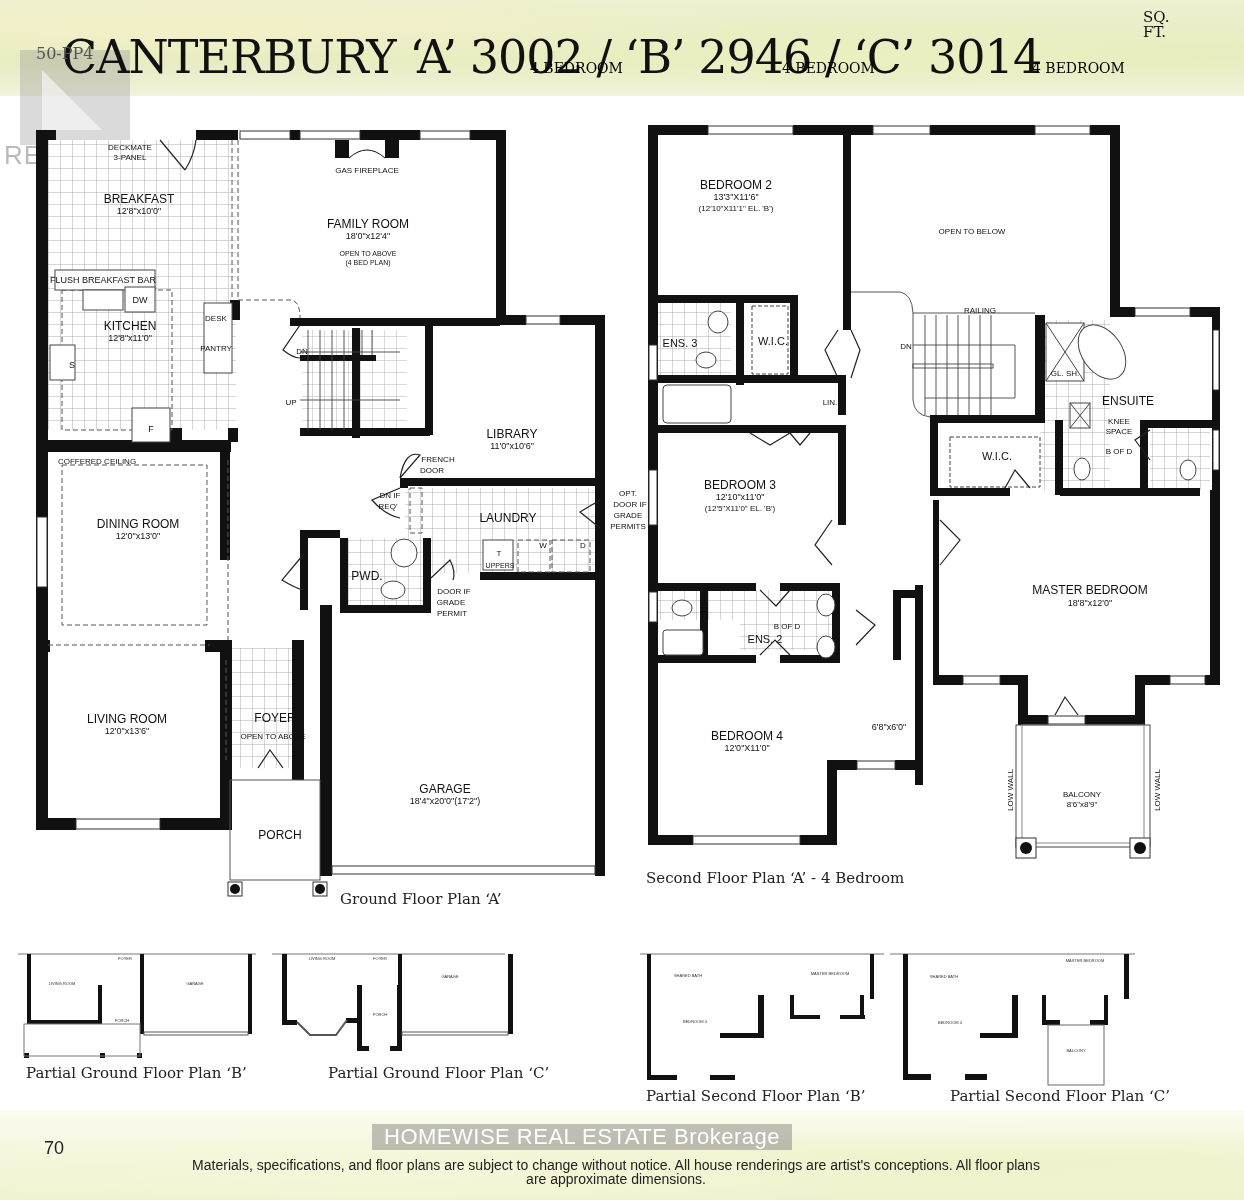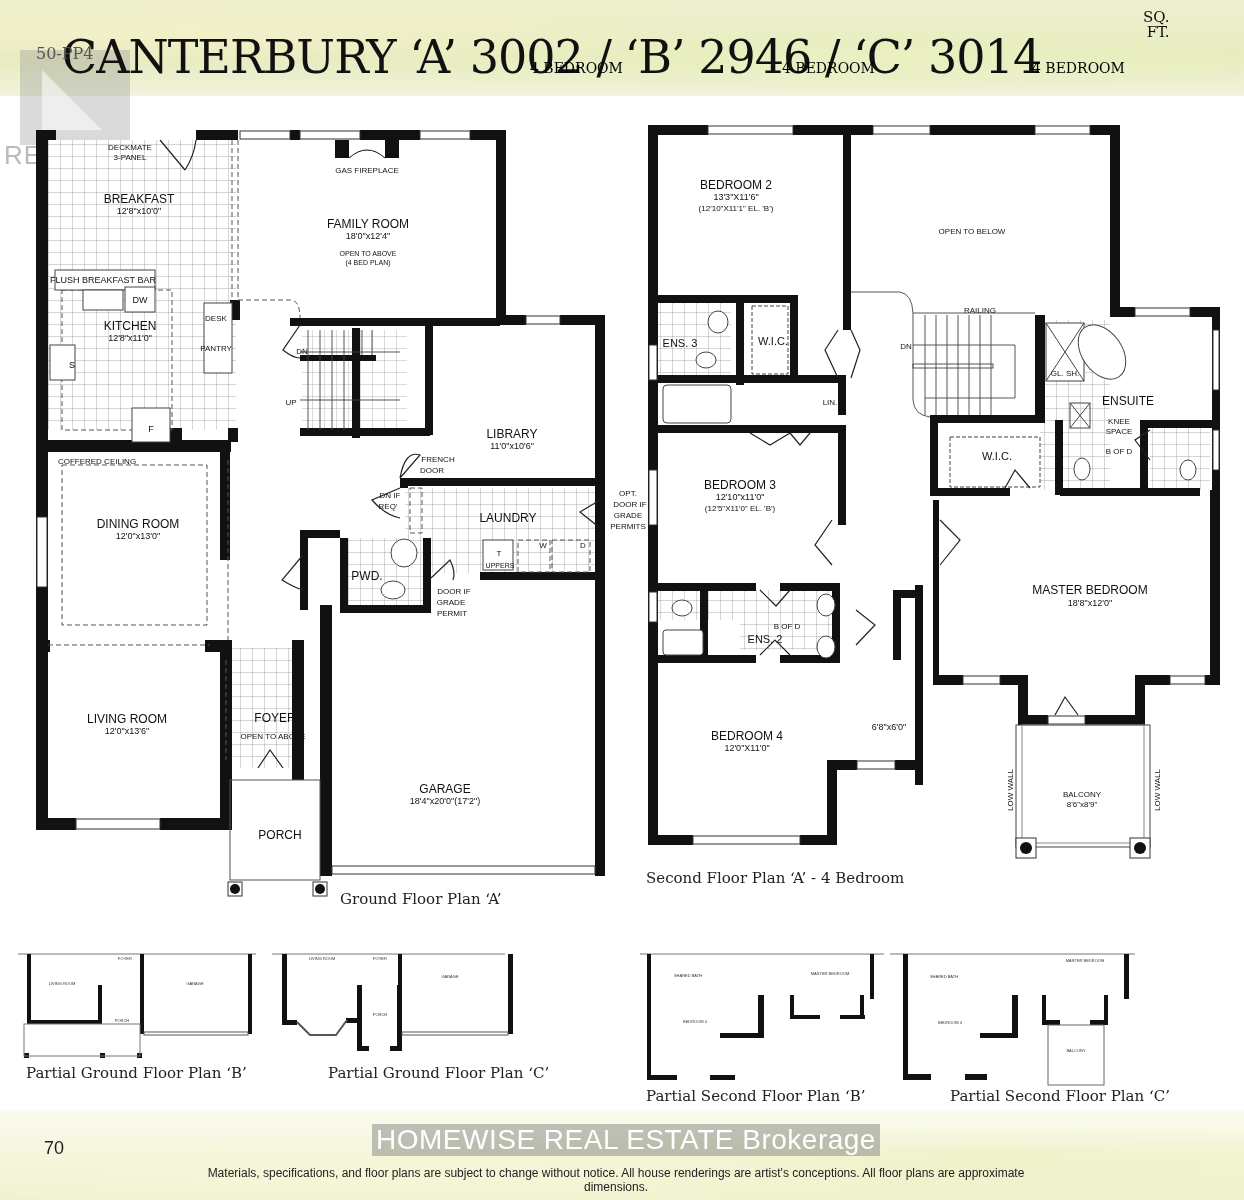--- a/index.html
+++ b/index.html
@@ -6,30 +6,30 @@
   body { width:1244px; height:1200px; position:relative; overflow:hidden; background:#ffffff; font-family:"Liberation Sans", sans-serif; }
   .banner-top { position:absolute; left:0; top:0; width:1244px; height:96px;
     background: radial-gradient(ellipse at 15% 30%, #f3f0c8 0%, rgba(243,240,200,0) 40%),
                 radial-gradient(ellipse at 70% 60%, #eaf0c0 0%, rgba(234,240,192,0) 45%),
                 linear-gradient(180deg, #eef0cf 0%, #e6ebbf 60%, #f2f3dc 100%); }
   .banner-bottom { position:absolute; left:0; top:1110px; width:1244px; height:90px;
     background: radial-gradient(ellipse at 30% 70%, #f6f6d8 0%, rgba(246,246,216,0) 45%),
                 radial-gradient(ellipse at 80% 60%, #eef2c8 0%, rgba(238,242,200,0) 50%),
                 linear-gradient(180deg, #fbfbee 0%, #eff1cd 100%); }
   .title { position:absolute; left:62px; top:2px; font-family:"DejaVu Serif", serif; font-size:46px; color:#111; letter-spacing:-1px; white-space:nowrap;margin-top:28px; }
-  .sqft { position:absolute; left:1143px; top:10px; font-family:"DejaVu Serif", serif; font-size:15px; line-height:15px; color:#111; text-align:right; }
+  .sqft { position:absolute; left:1143px; top:10px; font-family:"DejaVu Serif", serif; font-size:15px; line-height:15px; color:#111; text-align:left; }
   .bedroom-sub { position:absolute; top:60px; font-family:"DejaVu Serif", serif; font-size:14px; color:#000000; }
   .code { position:absolute; left:36px; top:44px; font-family:"DejaVu Serif", serif; font-size:16px; color:#555; }
   .realtor-mark { position:absolute; left:20px; top:50px; width:110px; height:95px; background:rgba(150,150,150,0.35); }
   .realtor-mark:after { content:""; position:absolute; left:22px; top:20px; width:60px; height:60px; background:rgba(255,255,255,0.55); clip-path:polygon(0 0,100% 100%,0 100%); }
   .realtor-text { position:absolute; left:4px; top:140px; font-size:26px; color:rgba(130,130,130,0.55); letter-spacing:1px; }
   svg#plan { position:absolute; left:0; top:0; }
   .page-num { position:absolute; left:44px; top:1138px; font-size:18px; color:#222; }
-  .brokerage { position:absolute; left:372px; top:1124px; font-size:28px; color:#fff; background:rgba(120,120,120,0.45); padding:0 4px; letter-spacing:0.5px; }
-  .disclaimer { position:absolute; left:186px; top:1158px; width:860px; text-align:center; font-size:12px; line-height:14px; color:#222;margin-top:8px; }
+  .brokerage { position:absolute; left:372px; top:1124px; font-size:22px; color:#fff; background:rgba(120,120,120,0.45); padding:0 12px; letter-spacing:0.5px; }
+  .disclaimer { position:absolute; left:186px; top:1158px; width:860px; text-align:center; font-size:14px; line-height:14px; color:#222; }
   .caption { position:absolute; font-family:"DejaVu Serif", serif; font-size:15px; color:#222; white-space:nowrap;text-align:center; }
 </style>
 </head>
 <body>
 
 <div class="banner-top"></div>
 <div class="realtor-mark"></div>
 <div class="title">CANTERBURY ‘A’ 3002 / ‘B’ 2946 / ‘C’ 3014</div>
 <div class="sqft"><span>SQ.</span><br><span>FT.</span></div>
 <div class="bedroom-sub" style="left:530px">4 BEDROOM</div>

